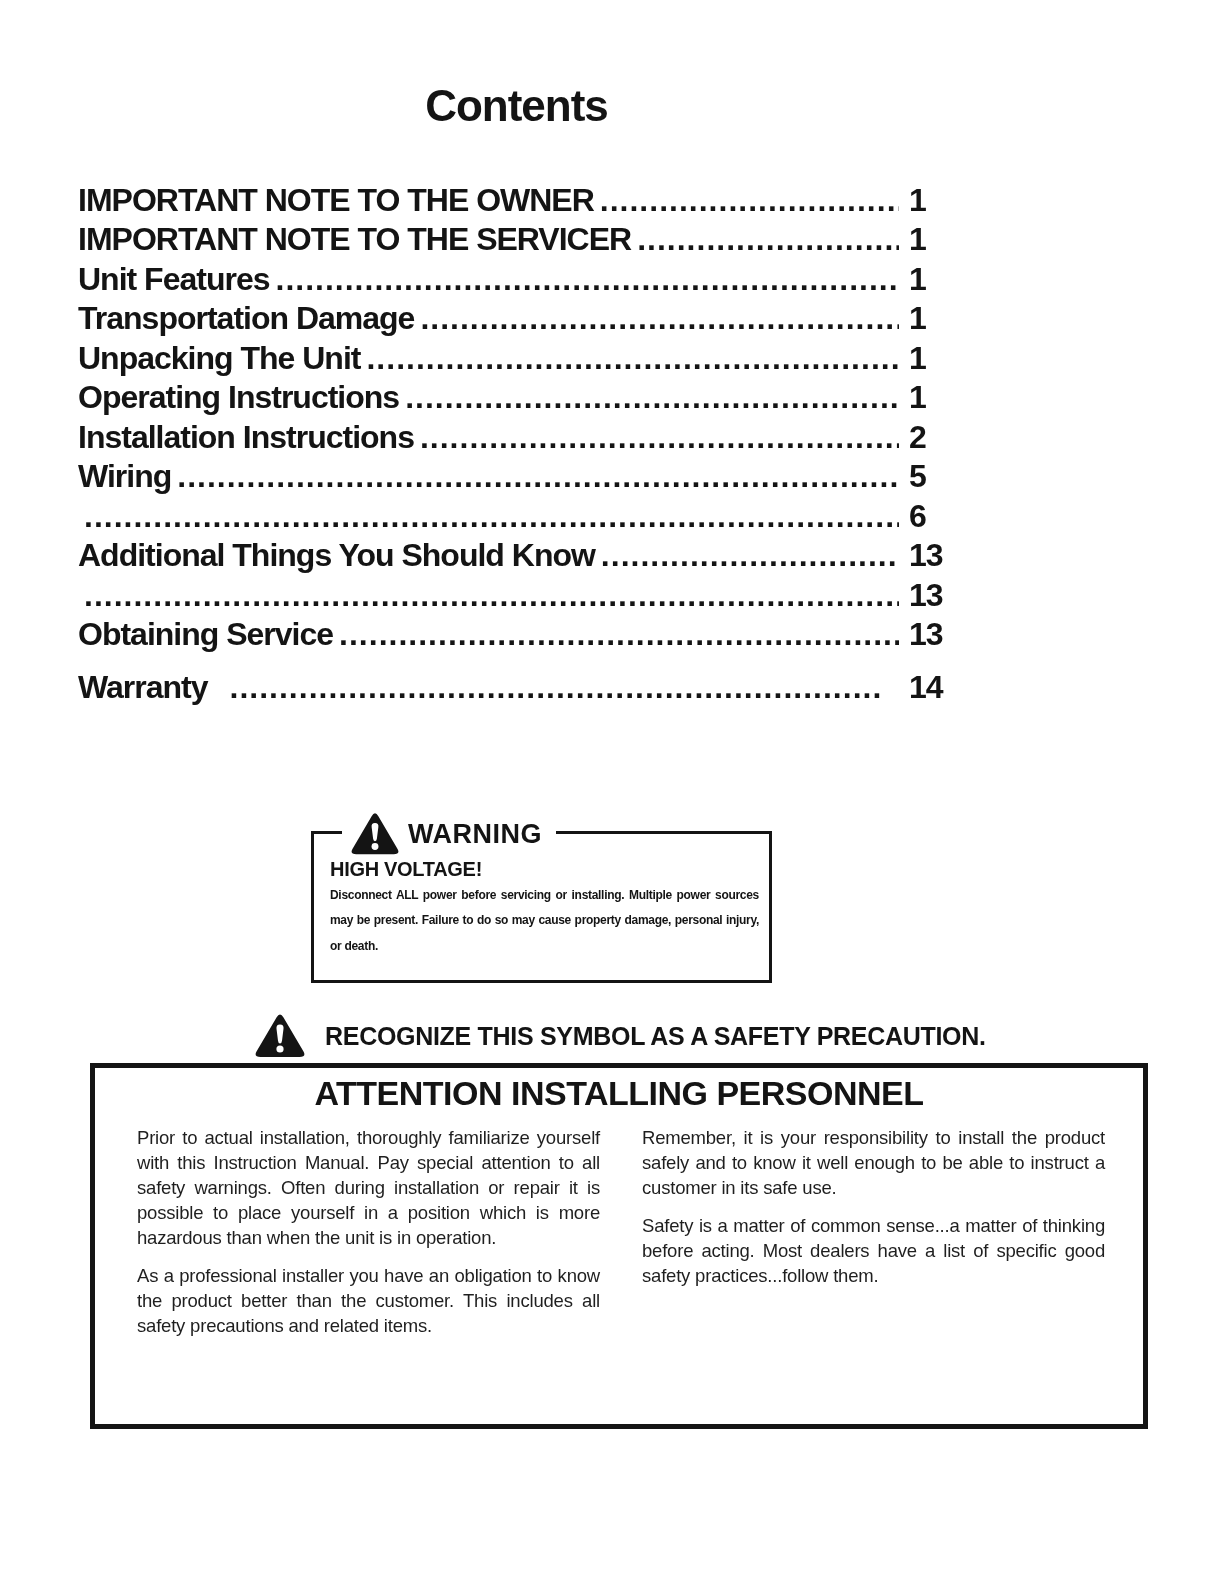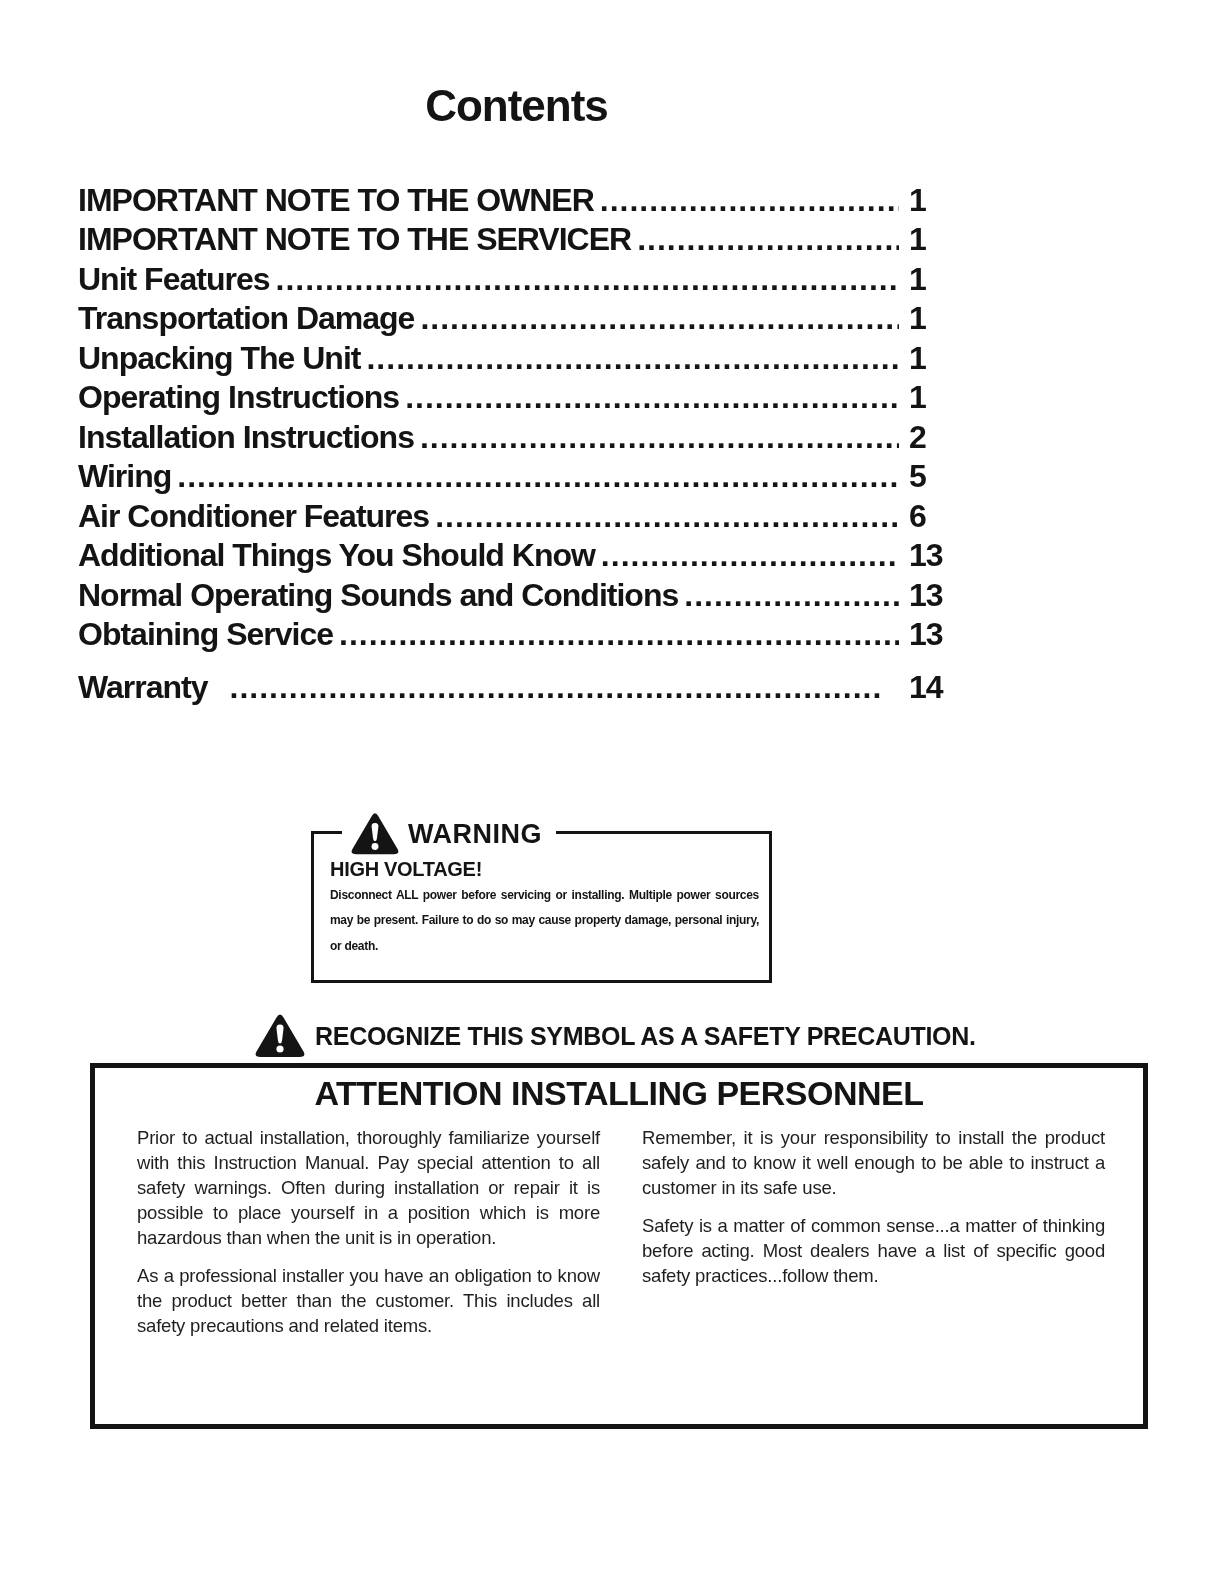--- a/index.html
+++ b/index.html
@@ -43,21 +43,21 @@
   .warn-content { padding:23px 10px 0 16px; }
   .warn-heading { font-size:20px; font-weight:bold; letter-spacing:-0.3px; line-height:25.5px; }
   .warn-body {
     font-size:12px; font-weight:bold; letter-spacing:-0.3px;
     line-height:25.5px; text-align:justify; margin:0;
   }
 
   
   .safety-line {
     position:absolute; left:255px; top:990px;
-    display:flex; align-items:center; gap:10px;
+    display:flex; align-items:center; gap:20px;
   }
   .safety-text { font-size:25px; font-weight:bold; letter-spacing:-0.3px; }
 
   
   .attnbox {
     position:absolute; left:90px; top:1040px; width:1048px; height:356px;
     border:5px solid #141414;
   }
   .attn-title {
     text-align:center; margin-top:6px;
@@ -118,31 +118,29 @@
         <span class="toc-label">Installation Instructions</span>
         <span class="toc-dots"></span>
         <span class="toc-page">2</span>
       </div>
       <div class="toc-row">
         <span class="toc-label">Wiring</span>
         <span class="toc-dots"></span>
         <span class="toc-page">5</span>
       </div>
       <div class="toc-row">
-        <span class="toc-label">Air Conditioner Features</span>
         <span class="toc-dots"></span>
         <span class="toc-page">6</span>
       </div>
       <div class="toc-row">
         <span class="toc-label">Additional Things You Should Know</span>
         <span class="toc-dots"></span>
         <span class="toc-page">13</span>
       </div>
       <div class="toc-row">
-        <span class="toc-label">Normal Operating Sounds and Conditions</span>
         <span class="toc-dots"></span>
         <span class="toc-page">13</span>
       </div>
       <div class="toc-row">
         <span class="toc-label">Obtaining Service</span>
         <span class="toc-dots"></span>
         <span class="toc-page">13</span>
       </div>
       <div class="toc-row toc-row-last">
         <span class="toc-label">Warranty</span>

